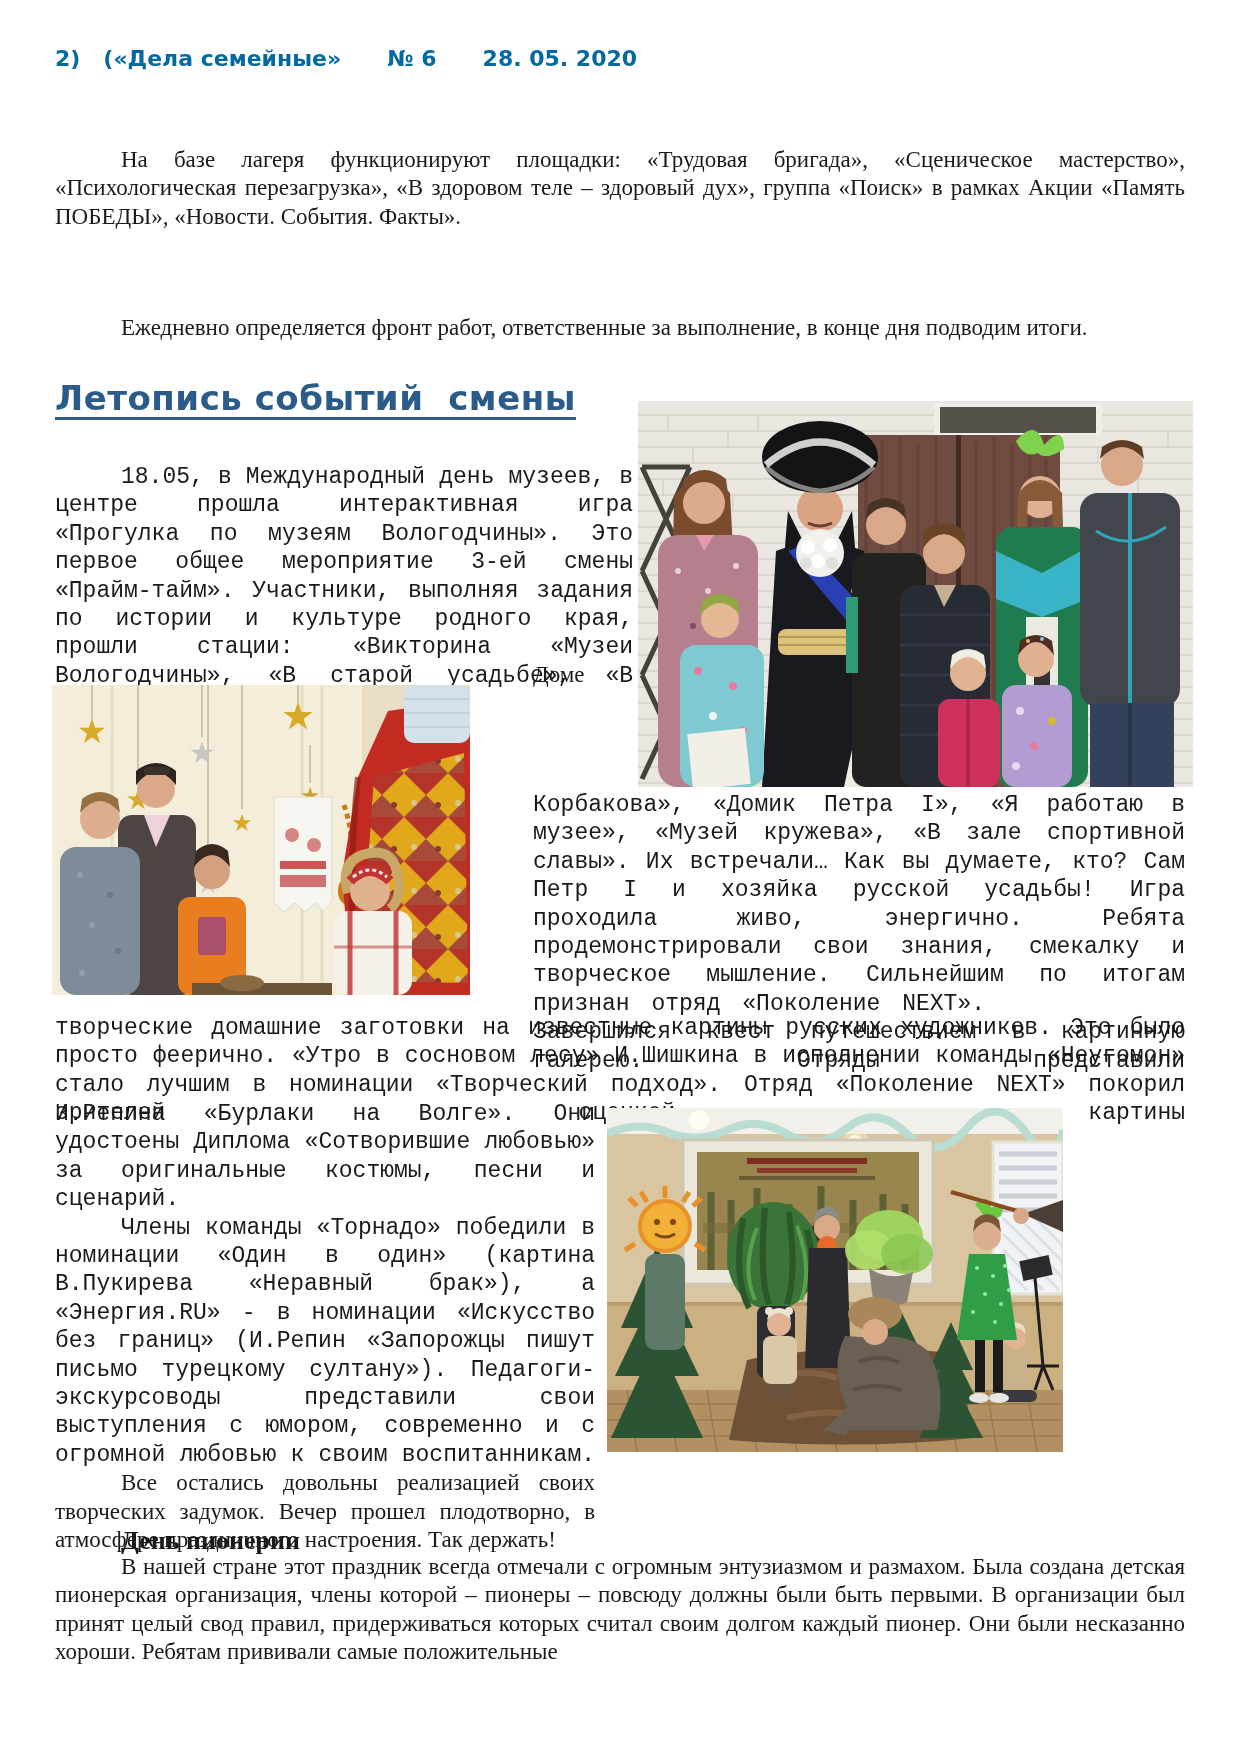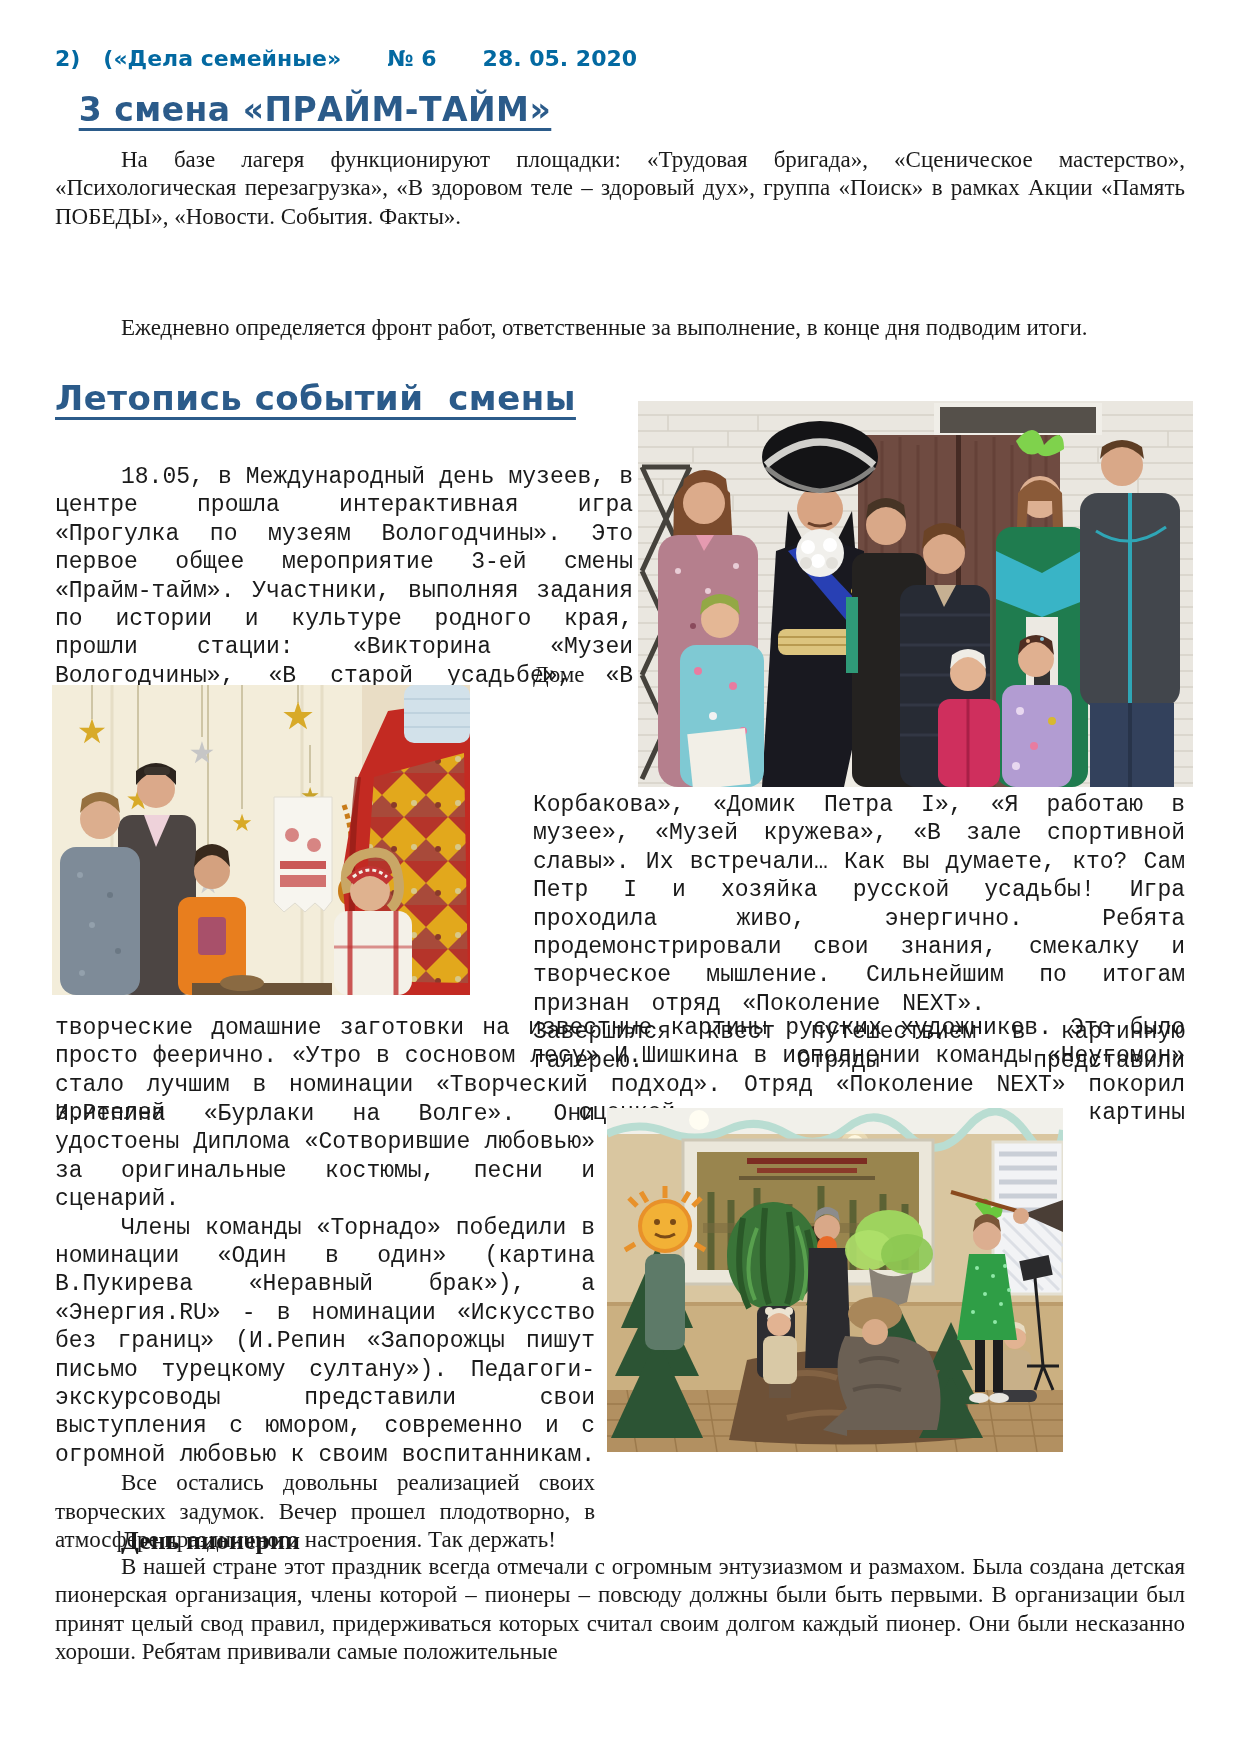--- a/index.html
+++ b/index.html
@@ -21,21 +21,20 @@
   p{margin:0;}
   svg{display:block;}
 </style>
 </head>
 <body>
 
 <div class="page">
 
   <div class="abs hdr" style="left:55px;top:46px;">2)   («Дела семейные»      № 6      28. 05. 2020</div>
 
-  <div class="abs blue-h title-h" style="left:55px;top:90px;">3 смена «ПРАЙМ-ТАЙМ»</div>
 
   <p class="abs body-text ind" style="left:55px;top:146px;width:1130px;">На базе лагеря функционируют площадки: «Трудовая бригада», «Сценическое мастерство», «Психологическая перезагрузка», «В здоровом теле – здоровый дух», группа «Поиск» в рамках Акции «Память ПОБЕДЫ»,  «Новости. События. Факты».</p>
   <p class="abs body-text ind" style="left:55px;top:314px;width:1130px;">Ежедневно определяется фронт работ, ответственные за выполнение, в конце дня подводим итоги.</p>
 
   <div class="abs blue-h chron-h" style="left:55px;top:378px;">Летопись событий  смены</div>
 
 
   <p class="abs body-text ind fill-last" style="left:55px;top:463px;width:578px;">18.05, в Международный день музеев, в центре прошла интерактивная игра «Прогулка по музеям Вологодчины». Это первое общее мероприятие 3-ей смены «Прайм-тайм». Участники, выполняя задания по истории и культуре родного края, прошли стации: «Викторина «Музеи Вологодчины», «В старой усадьбе», «В</p>
   <p class="abs body-text" style="left:533px;top:661px;width:90px;">Доме</p>
 

